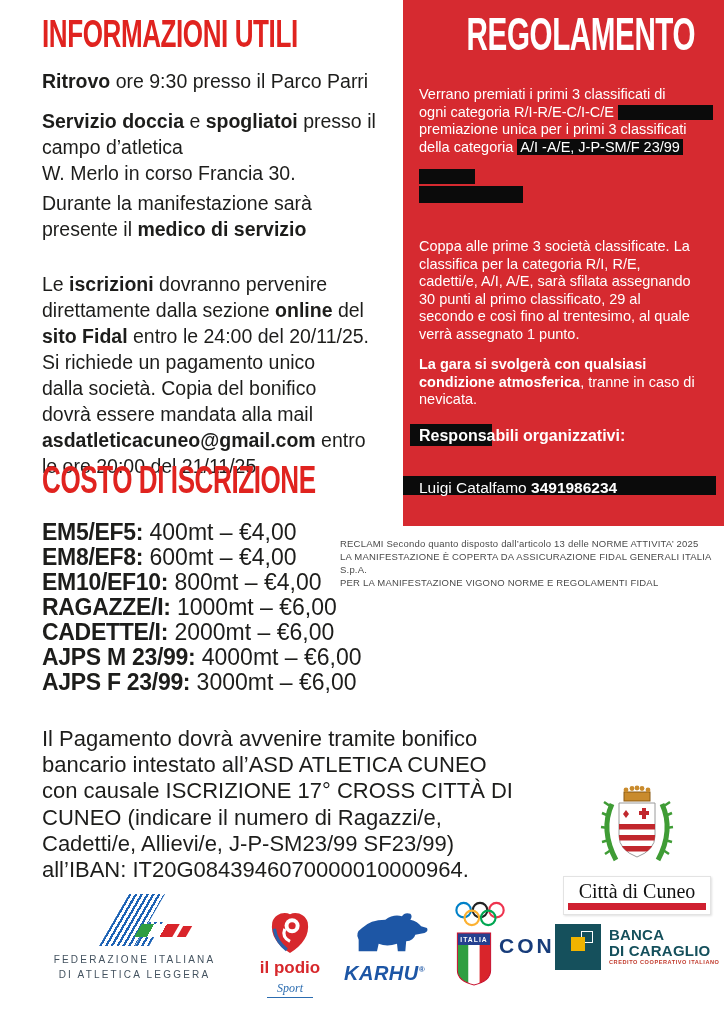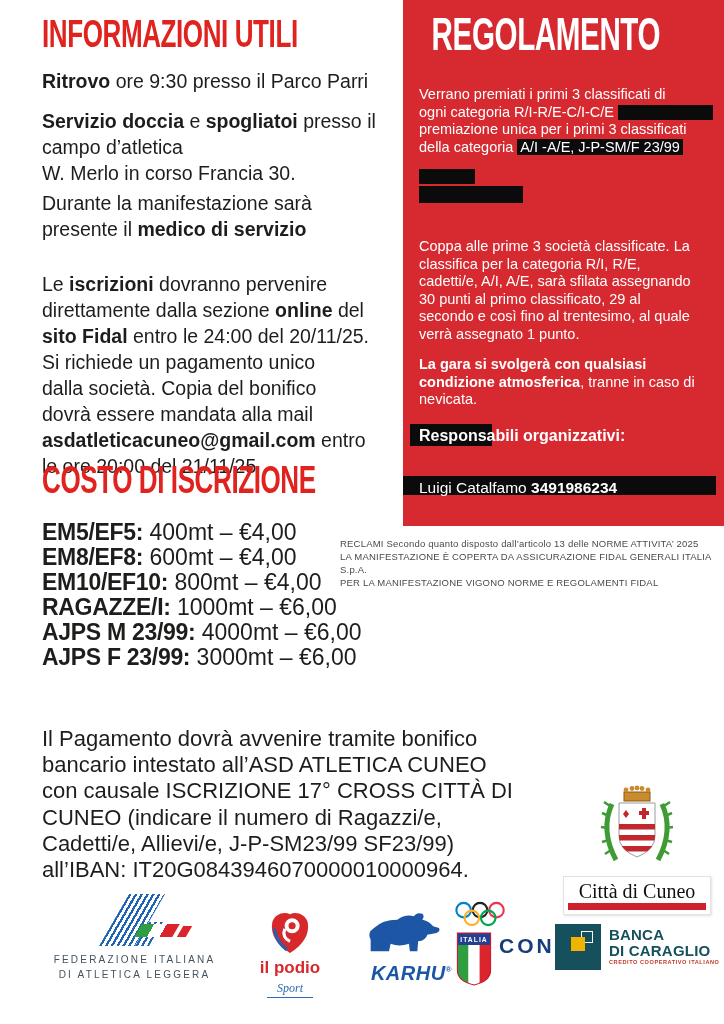--- a/index.html
+++ b/index.html
@@ -13,21 +13,21 @@
   
   .body-p{font-size:19.5px;line-height:26px;white-space:pre-line;}
   .b{font-weight:bold;}
   
   .price-row{font-size:23px;line-height:25px;white-space:nowrap;}
   .price-row .lbl{font-weight:800;letter-spacing:-0.3px;}
   .reclami{font-size:9.5px;line-height:13px;color:#4a4a4a;white-space:pre-line;letter-spacing:0.2px;}
   .payment{font-size:22px;line-height:26.2px;white-space:pre-line;}
   
   .reg-box{left:403px;top:0;width:321px;height:526px;background:#d62a30;}
-  .reg-title-wrap{left:0;top:12px;width:100%;text-align:left;}
+  .reg-title-wrap{left:0;top:12px;width:100%;text-align:right;}
   .reg-title{display:inline-block;color:#ffffff;font-weight:900;font-size:37px;line-height:37px;
              white-space:nowrap;letter-spacing:-0.5px;transform:scale(0.80,1.24);transform-origin:50% 0;}
   .reg-p{left:16px;width:298px;color:#ffffff;font-size:14.5px;line-height:17.6px;white-space:pre-line;}
   .redact{display:inline-block;background:#0b0b0b;vertical-align:text-bottom;}
   .hl{background:#0b0b0b;color:#ffffff;padding:0 3px;}
   .resp-bar{left:0;top:476px;width:313px;height:19px;background:#0b0b0b;color:#ffffff;
             font-size:15.5px;line-height:23px;padding-left:16px;box-sizing:border-box;white-space:nowrap;}
   
   .fidal-txt{font-size:10px;line-height:15px;letter-spacing:2.2px;color:#43525f;font-weight:500;text-align:center;}
   .stripes{background:repeating-linear-gradient(90deg,#1e63b5 0 2.6px,#ffffff 2.6px 5.8px);transform:skewX(-30deg);}
@@ -74,20 +74,21 @@
 
   <div class="abs" style="left:42px;top:460px;">
     <span class="h-red">COSTO DI ISCRIZIONE</span>
   </div>
 
   <div class="abs" style="left:42px;top:520px;">
     <div class="price-row"><span class="lbl">EM5/EF5:</span><span> 400mt – €4,00</span></div>
     <div class="price-row"><span class="lbl">EM8/EF8:</span><span> 600mt – €4,00</span></div>
     <div class="price-row"><span class="lbl">EM10/EF10:</span><span> 800mt – €4,00</span></div>
     <div class="price-row"><span class="lbl">RAGAZZE/I:</span><span> 1000mt – €6,00</span></div>
+    <div class="price-row"><span class="lbl">CADETTE/I:</span><span> 2000mt – €6,00</span></div>
     <div class="price-row"><span class="lbl">AJPS M 23/99:</span><span> 4000mt – €6,00</span></div>
     <div class="price-row"><span class="lbl">AJPS F 23/99:</span><span> 3000mt – €6,00</span></div>
   </div>
 
   <div class="abs reclami" style="left:340px;top:537px;width:378px;">RECLAMI Secondo quanto disposto dall’articolo 13 delle NORME ATTIVITA’ 2025
 LA MANIFESTAZIONE È COPERTA DA ASSICURAZIONE FIDAL GENERALI ITALIA S.p.A.
 PER LA MANIFESTAZIONE VIGONO NORME E REGOLAMENTI FIDAL</div>
 
   <p class="abs payment" style="left:42px;top:726px;margin:0;width:570px;">Il Pagamento dovrà avvenire tramite bonifico
 bancario intestato all’ASD ATLETICA CUNEO
@@ -177,21 +178,21 @@
         <path d="M7,18 Q9,31 19,38" stroke="#2b5fa8" stroke-width="3.2" fill="none"></path>
         <circle cx="24" cy="15" r="7.2" fill="#ffffff"></circle>
         <circle cx="24" cy="15" r="3.4" fill="#d7282c"></circle>
         <path d="M17,18 Q14,26 22,30" stroke="#ffffff" stroke-width="3" fill="none"></path>
       </svg>
     </div>
     <div class="podio-name">il podio</div>
     <div class="podio-sport" style="border-bottom:1px solid #2b6cb0;display:inline-block;padding:0 10px 1px;">Sport</div>
   </div>
 
-  <div class="abs" style="left:344px;top:908px;width:108px;text-align:right;">
+  <div class="abs" style="left:344px;top:908px;width:108px;text-align:left;">
     <div>
       <svg width="96" height="50" viewBox="0 0 100 60">
         <path d="M10,52 L10,38 Q5,30 14,24 Q24,14 42,14 Q52,7 62,10 Q65,5 72,7 Q75,10 72,14 Q81,16 85,22 L92,24 Q94,28 89,30 L78,32 Q76,39 67,40 L66,52 L57,52 L56,43 Q44,47 34,43 L32,52 Z" fill="#1d56a5"></path>
       </svg>
     </div>
     <div class="karhu-name"><span>KARHU</span><span style="font-size:8px;vertical-align:super;">®</span></div>
   </div>
 
   <div class="abs" style="left:447px;top:898px;width:110px;height:100px;">
     <div class="abs" style="left:6px;top:2px;">

